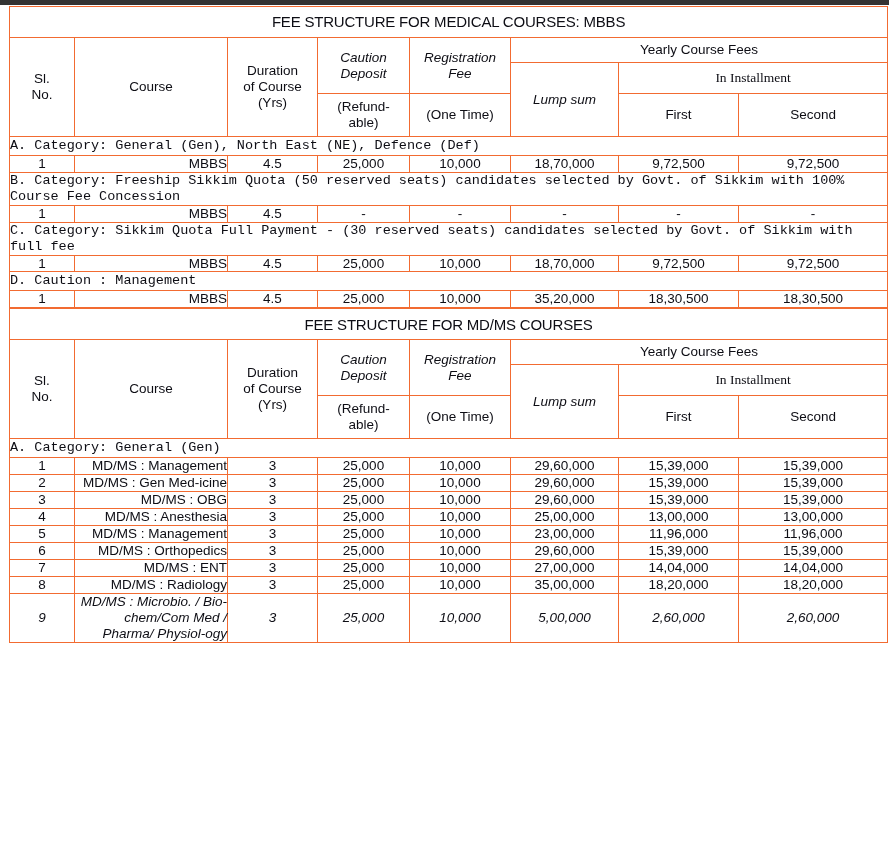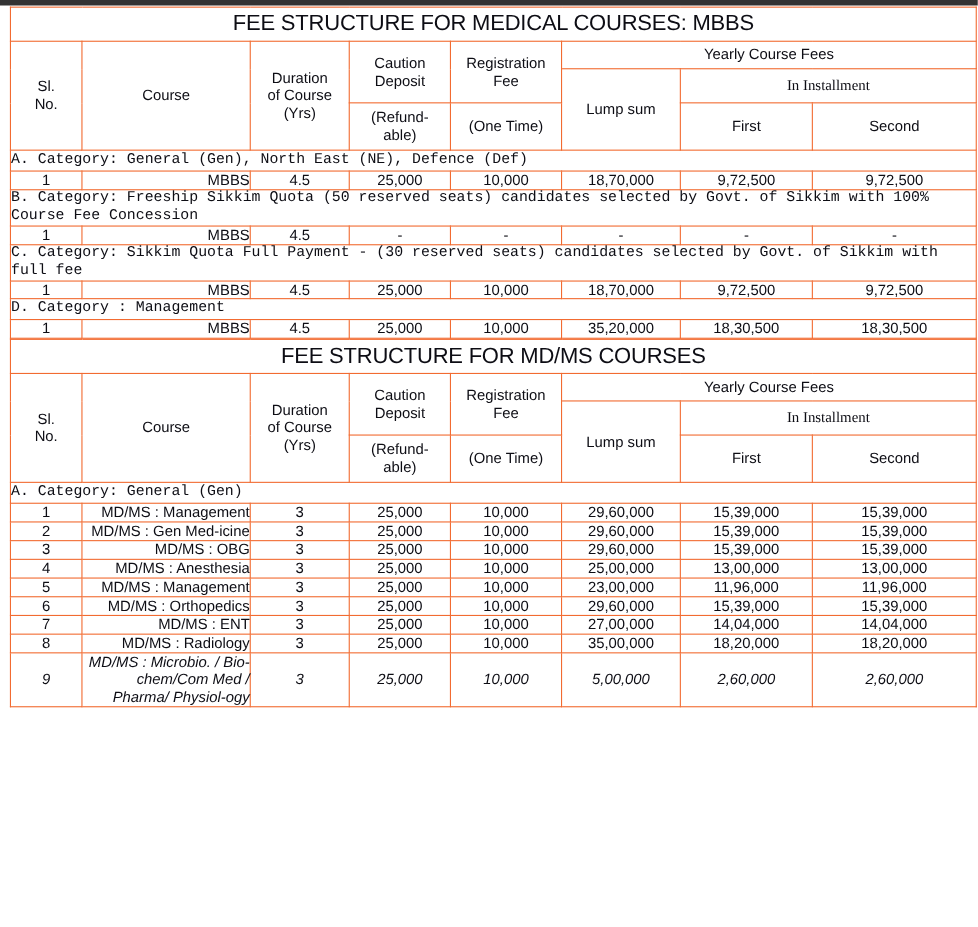--- a/index.html
+++ b/index.html
@@ -59,36 +59,36 @@
   col.c-cau  { width: 92px; }
   col.c-reg  { width: 101px; }
   col.c-lump { width: 108px; }
   col.c-fir  { width: 120px; }
   col.c-sec  { width: 149px; }
 
   
   .title-cell {
     text-align: center;
     font-weight: bold;
-    font-size: 20px;
+    font-size: 15px;
     letter-spacing: -0.2px;
     height: 30px;
     padding: 3px 4px;
   }
   
   .hdr {
     text-align: center;
     font-size: 13.5px;
     padding: 3px 2px;
   }
   .hdr-tall  { height: 96px; }
   .hdr-span  { height: 24px; }
   .hdr-mid   { height: 30px; font-family: Liberation Serif, serif; }
   .hdr-sub   { height: 42px; }
-  .hdr-half  { height: 54px; }
+  .hdr-half  { height: 54px; font-style: italic; }
 
   
   .cat-cell {
     text-align: left;
     font-size: 13.5px;
     padding: 4px 7px;
     height: 18px;
     font-family: Liberation Mono, monospace;
   }
   
@@ -203,21 +203,21 @@
           <td class="d d-course">MBBS</td>
           <td class="d">4.5</td>
           <td class="d">25,000</td>
           <td class="d">10,000</td>
           <td class="d">18,70,000</td>
           <td class="d">9,72,500</td>
           <td class="d">9,72,500</td>
         </tr>
 
         <tr>
-          <td class="cat-cell" colspan="8">D. Category : Management</td>
+          <td class="cat-cell" colspan="8">D. Caution : Management</td>
         </tr>
         <tr>
           <td class="d">1</td>
           <td class="d d-course">MBBS</td>
           <td class="d">4.5</td>
           <td class="d">25,000</td>
           <td class="d">10,000</td>
           <td class="d">35,20,000</td>
           <td class="d">18,30,500</td>
           <td class="d">18,30,500</td>

